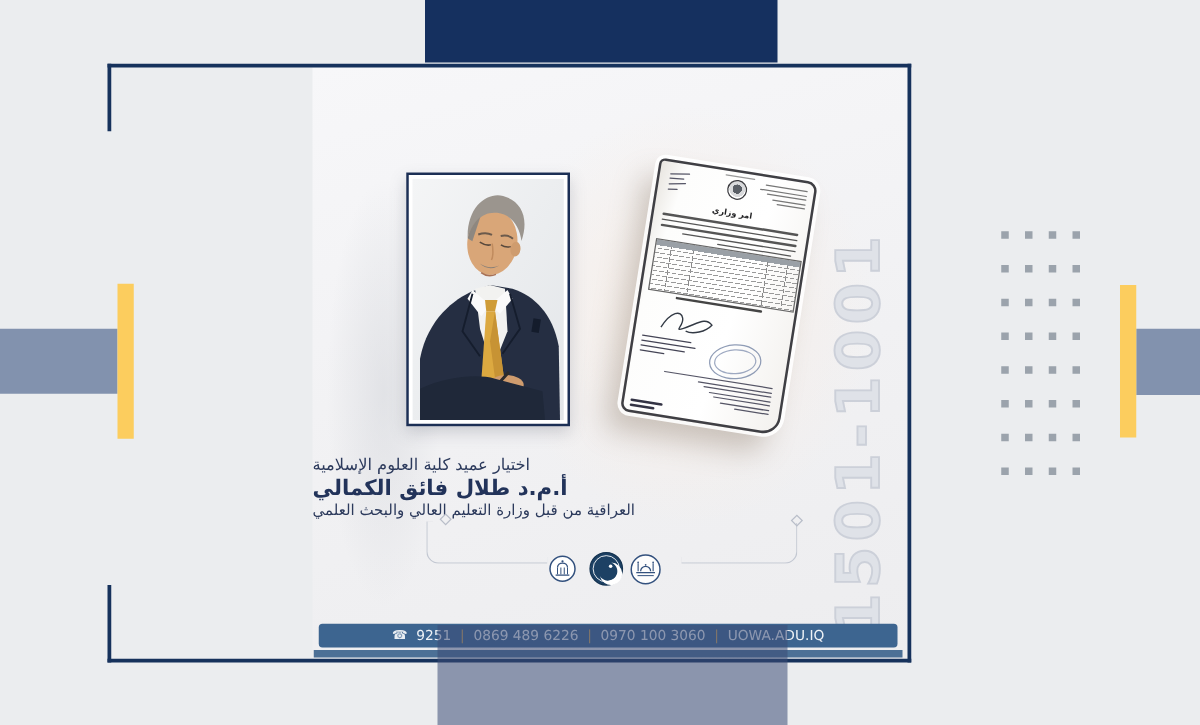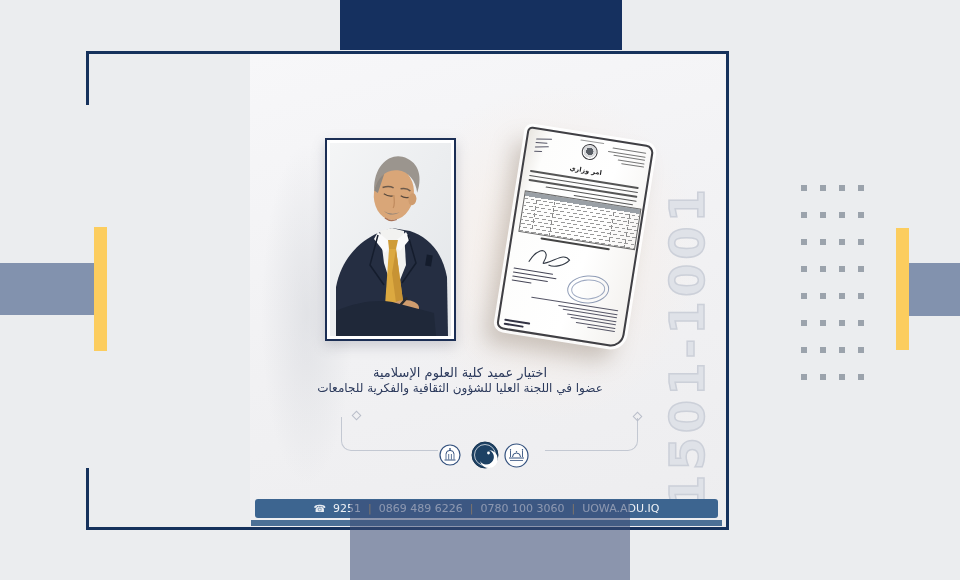--- a/index.html
+++ b/index.html
@@ -73,21 +73,21 @@
     background:
       linear-gradient(#9aa0a6 0 4.5px, transparent 4.5px),
       repeating-linear-gradient(to bottom, transparent 0 3px, #999 3px 3.6px),
       linear-gradient(to right, transparent 0 12px, #888 12px 12.6px, transparent 12.6px 30px, #888 30px 30.6px, transparent 30.6px 90px, #888 90px 90.6px, transparent 90.6px 106px, #888 106px 106.6px, transparent 106.6px);
     background-blend-mode:normal;}
   .doc-stamp{position:absolute;left:62px;top:136px;width:40px;height:26px;border-radius:50%;
     border:1.2px solid #7585a5;transform:rotate(-12deg);opacity:0.8;}
   .doc-stamp::after{content:"";position:absolute;inset:3px;border-radius:50%;border:0.8px solid #8795b3;}
 
   
-  .caption{left:0;top:310px;width:420px;text-align:center;direction:rtl;color:#2c3a5c;}
+  .caption{left:0;top:310px;width:420px;text-align:left;direction:rtl;color:#2c3a5c;}
   .caption .l1{font-size:13px;line-height:17px;}
   .caption .name{font-size:17px;font-weight:bold;line-height:20px;color:#22335a;}
   .caption .l3{font-size:12px;line-height:15px;}
   .bracket-left{left:91px;top:363px;width:96px;height:33px;
     border-left:1px solid #c3c8d2;border-bottom:1px solid #c3c8d2;border-bottom-left-radius:10px;}
   .bracket-right{left:295px;top:364px;width:92px;height:32px;
     border-right:1px solid #c3c8d2;border-bottom:1px solid #c3c8d2;border-bottom-right-radius:10px;}
   .diamond{width:5px;height:5px;border:1px solid #b9bec9;transform:rotate(45deg);background:transparent;}
   .diamond-left{left:103px;top:358px;}
   .diamond-right{left:384px;top:359px;}
@@ -237,21 +237,22 @@
       <div class="ln" style="right:8px;top:176.5px;width:50px;height:1.1px;background:#556;"></div>
       <div class="ln" style="right:8px;top:180px;width:46px;height:1.1px;background:#556;"></div>
       <div class="ln" style="right:8px;top:183.5px;width:40px;height:1.1px;background:#556;"></div>
       <div class="ln" style="right:8px;top:187px;width:28px;height:1.1px;background:#556;"></div>
       <div class="ln" style="left:5px;top:192px;width:26px;height:1.5px;background:#334;"></div>
       <div class="ln" style="left:5px;top:196px;width:20px;height:1.5px;background:#334;"></div>
     </div>
 
     <div class="abs caption">
       <div class="l1">اختيار عميد كلية العلوم الإسلامية</div>
-      <div class="l3">عضوا في اللجنة العليا للشؤون الثقافية والفكرية للجامعات</div>
+      <div class="name">أ.م.د طلال فائق الكمالي</div>
+      <div class="l3">العراقية من قبل وزارة التعليم العالي والبحث العلمي</div>
     </div>
 
     <div class="abs bracket-left"></div>
     <div class="abs bracket-right"></div>
     <div class="abs diamond diamond-left"></div>
     <div class="abs diamond diamond-right"></div>
 
     <svg class="abs logo logo-1" width="22" height="22" viewBox="0 0 22 22">
       <circle cx="11" cy="11" r="10" fill="#ffffff" stroke="#33517e" stroke-width="1.2"></circle>
       <path d="M7,10 a4,3.6 0 0 1 8,0" fill="none" stroke="#33517e" stroke-width="1"></path>
@@ -279,21 +280,21 @@
       <line x1="6" y1="17.5" x2="19" y2="17.5" stroke="#33517e" stroke-width="0.8"></line>
       <circle cx="12.5" cy="8.8" r="0.7" fill="#33517e"></circle>
     </svg>
 
     <div class="footer-bar abs">
       <span class="phone">☎</span>
       <span>9251</span>
       <span class="sep">|</span>
       <span>0869 489 6226</span>
       <span class="sep">|</span>
-      <span>0780 100 3060</span>
+      <span>0970 100 3060</span>
       <span class="sep">|</span>
       <span>UOWA.ADU.IQ</span>
     </div>
     <div class="footer-strip abs"></div>
   </div>
 
   <div class="abs overlay-rect"></div>
 </div>
 
 </body></html>

